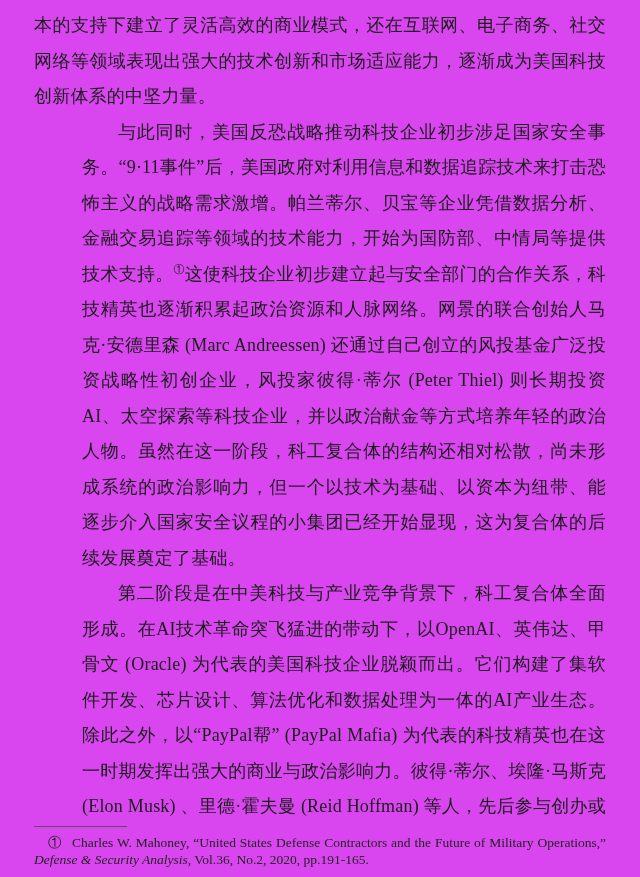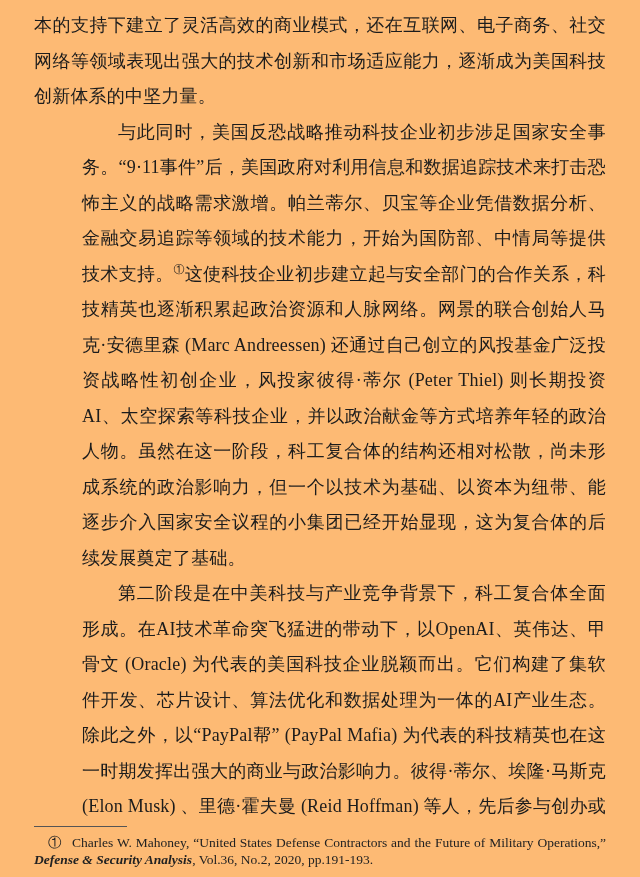--- a/index.html
+++ b/index.html
@@ -4,21 +4,21 @@
 <style>
   html, body {
     margin: 0;
     padding: 0;
     background: #ffffff;
   }
   .page {
     position: relative;
     width: 640px;
     height: 877px;
-    background: #fdba74;
+    background: #d946ef;
     color: #1c1c1c;
     font-family: "Liberation Serif", "DejaVu Serif", serif;
     overflow: hidden;
   }
   .body-text {
     position: absolute;
     left: 34px;
     right: 34px;
     top: 8px;
     height: 818px;
@@ -64,36 +64,35 @@
     line-height: 17.4px;
     text-align: justify;
     text-indent: 14px;
     color: #222222;
   }
   .fn-marker {
     margin-right: 10px;
   }
   .fn-journal {
     font-style: italic;
-    font-weight: bold;
   }
 </style>
 </head>
 <body>
 
 <div class="page">
 
   <div class="body-text">
 
     <p class="para"><span>本的支持下建立了灵活高效的商业模式，还在互联网、电子商务、社交网络等领域表现出强大的技术创新和市场适应能力，逐渐成为美国科技创新体系的中坚力量。</span></p>
 
     <p class="para indent"><span>与此同时，美国反恐战略推动科技企业初步涉足国家安全事务。“9·11事件”后，美国政府对利用信息和数据追踪技术来打击恐怖主义的战略需求激增。帕兰蒂尔、贝宝等企业凭借数据分析、金融交易追踪等领域的技术能力，开始为国防部、中情局等提供技术支持。</span><sup class="note-ref">①</sup><span>这使科技企业初步建立起与安全部门的合作关系，科技精英也逐渐积累起政治资源和人脉网络。网景的联合创始人马克·安德里森 (Marc Andreessen) 还通过自己创立的风投基金广泛投资战略性初创企业，风投家彼得·蒂尔 (Peter Thiel) 则长期投资AI、太空探索等科技企业，并以政治献金等方式培养年轻的政治人物。虽然在这一阶段，科工复合体的结构还相对松散，尚未形成系统的政治影响力，但一个以技术为基础、以资本为纽带、能逐步介入国家安全议程的小集团已经开始显现，这为复合体的后续发展奠定了基础。</span></p>
 
     <p class="para indent page-cut"><span>第二阶段是在中美科技与产业竞争背景下，科工复合体全面形成。在AI技术革命突飞猛进的带动下，以OpenAI、英伟达、甲骨文 (Oracle) 为代表的美国科技企业脱颖而出。它们构建了集软件开发、芯片设计、算法优化和数据处理为一体的AI产业生态。除此之外，以“PayPal帮” (PayPal Mafia) 为代表的科技精英也在这一时期发挥出强大的商业与政治影响力。彼得·蒂尔、埃隆·马斯克 (Elon Musk) 、里德·霍夫曼 (Reid Hoffman) 等人，先后参与创办或领导了太空探索公司 (SpaceX) 、特斯拉 (Tesla) 、帕兰蒂尔、领英 (LinkedIn) 等明星企业。这些技术精英普遍信奉技术“加速主义” (Accelerationism) ，主张技术进步是推动社会变革的核心动力，反对政府</span></p>
 
   </div>
 
   <div class="footnote-area">
     <div class="footnote-rule"></div>
-    <p class="footnote"><span class="fn-marker">①</span><span>Charles W. Mahoney, “United States Defense Contractors and the Future of Military Operations,” </span><span class="fn-journal">Defense &amp; Security Analysis</span><span>, Vol.36, No.2, 2020, pp.191-193.</span></p>
+    <p class="footnote"><span class="fn-marker">①</span><span>Charles W. Mahoney, “United States Defense Contractors and the Future of Military Operations,” </span><span class="fn-journal">Defense &amp; Security Analysis</span><span>, Vol.36, No.2, 2020, pp.191-165.</span></p>
   </div>
 
 </div>
 
 </body></html>

